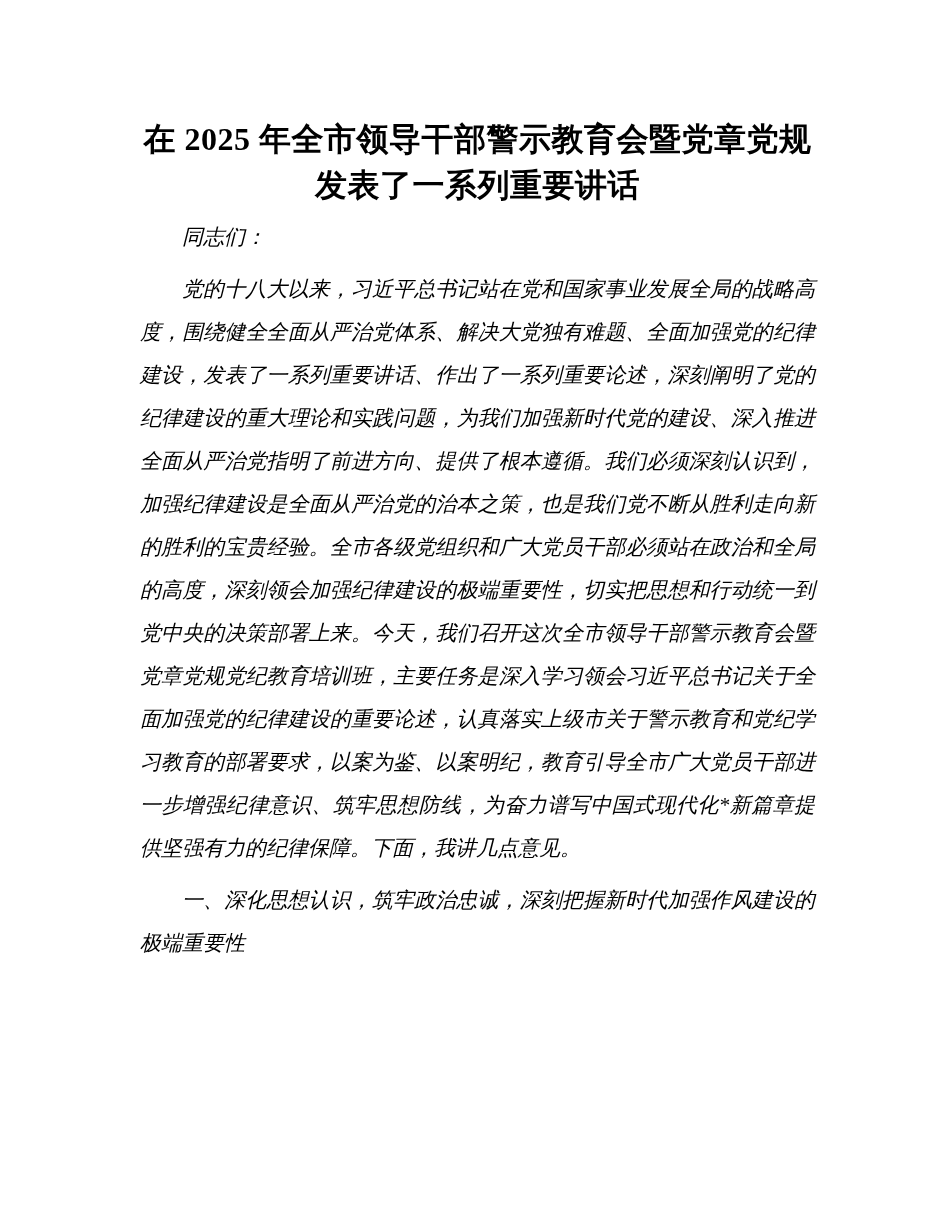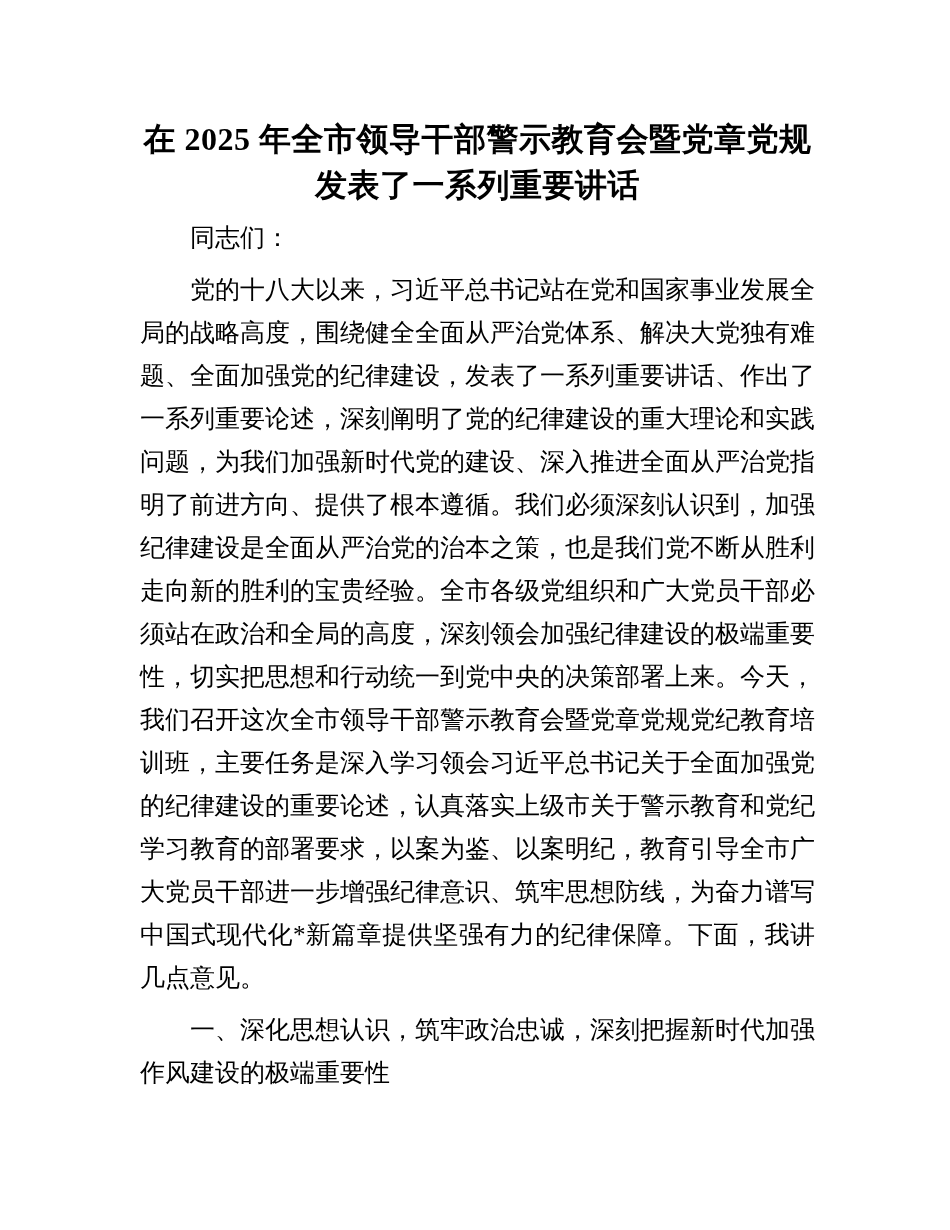--- a/index.html
+++ b/index.html
@@ -23,27 +23,28 @@
   }
   .doc-title {
     font-size: 32px;
     font-weight: bold;
     line-height: 46px;
     text-align: center;
     letter-spacing: 0.5px;
     margin: 0 0 8px 0;
   }
   .para {
-    font-size: 25px;
+    font-size: 21px;
     line-height: 43px;
     text-align: justify;
     text-justify: inter-ideograph;
     text-indent: 2em;
     margin: 0 0 9px 0;
     word-break: break-all;
+    font-style: italic;
   }
   .section-heading {
     margin-top: 0;
   }
 </style>
 </head>
 <body>
 
 <div class="page">
 

